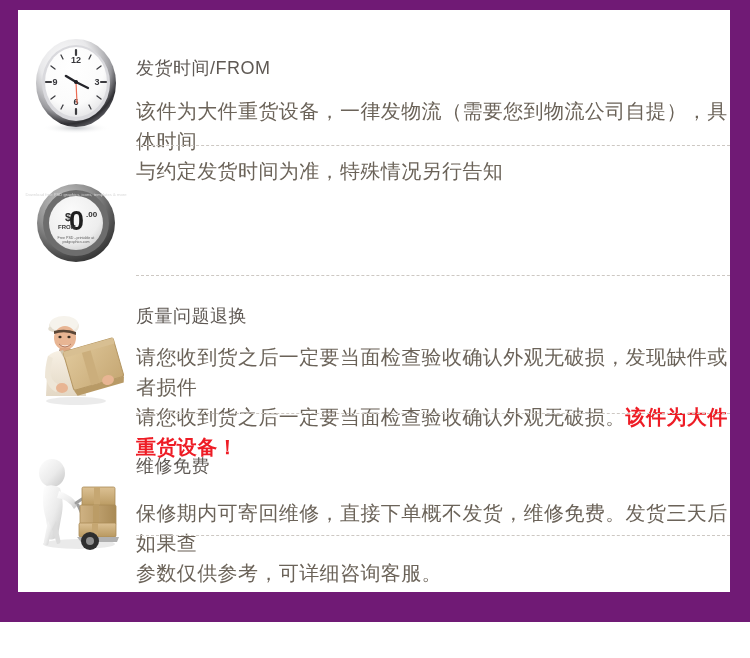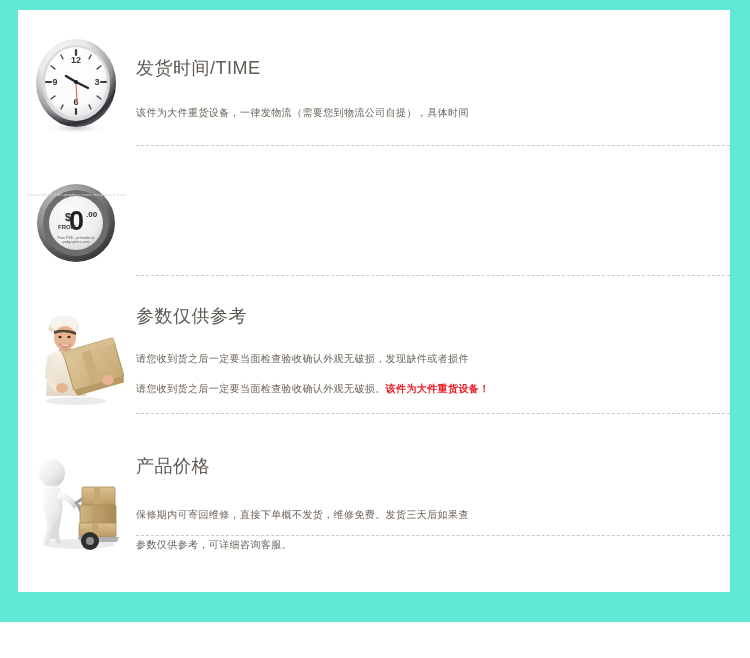--- a/index.html
+++ b/index.html
@@ -14,21 +14,21 @@
     overflow: hidden;
   }
 
   
   #frame {
     position: absolute;
     left: 0;
     top: 0;
     width: 750px;
     height: 622px;
-    background: #5eead4;
+    background: #701a75;
   }
 
   
   #panel {
     position: absolute;
     left: 18px;
     top: 10px;
     width: 712px;
     height: 582px;
     background: #ffffff;
@@ -75,25 +75,26 @@
     font-weight: 400;
     margin: 0;
     white-space: nowrap;
   }
   .sec-1 .sec-title { padding-top: 46px; }
   .sec-2 .sec-title { padding-top: 20px; }
   .sec-3 .sec-title { padding-top: 18px; }
   .sec-4 .sec-title { padding-top: 28px; }
 
   .sec-body {
-    font-size: 10px;
+    font-size: 20px;
     line-height: 30px;
     color: #6b6359;
     letter-spacing: 0.4px;
     margin: 0;
+    font-family: Liberation Mono, monospace;
   }
   .sec-1 .sec-body { padding-top: 18px; }
   .sec-2 .sec-body { padding-top: 14px; }
   .sec-3 .sec-body { padding-top: 16px; }
   .sec-4 .sec-body { padding-top: 22px; }
 
   .emph-red {
     color: #ee1c25;
     font-weight: bold;
   }
@@ -166,23 +167,24 @@
               <text x="31" y="52">9</text>
             </g>
             <line x1="52" y1="49" x2="42" y2="43" stroke="#24242a" stroke-width="2.6" stroke-linecap="round"></line>
             <line x1="52" y1="49" x2="64" y2="55" stroke="#24242a" stroke-width="2.2" stroke-linecap="round"></line>
             <line x1="52" y1="49" x2="53" y2="70" stroke="#ec6b52" stroke-width="1.2" stroke-linecap="round"></line>
             <circle cx="52" cy="49" r="2" fill="#1d1d22"></circle>
           </svg>
         </div>
 
         <div class="text-col">
-          <p class="sec-title">发货时间/TIME</p>
+          <p class="sec-title">发货时间/FROM</p>
           <p class="sec-body">
             <span>该件为大件重货设备，一律发物流（需要您到物流公司自提），具体时间</span><br>
+            <span>与约定发货时间为准，特殊情况另行告知</span>
           </p>
         </div>
         <div class="divider"></div>
       </div>
     </div>
 
     <div class="section sec-2">
       <div class="sec-inner">
         <div class="icon-wrap">
           <svg class="icon-svg" viewBox="0 0 104 104">
@@ -268,21 +270,21 @@
               <path d="M44 80 L96 80 L94 86 L46 86 Z" fill="#b89a66"></path>
             </g>
 
             <ellipse cx="84" cy="76" rx="6" ry="5" fill="#e8b593" transform="rotate(-16 84 76)"></ellipse>
 
             <ellipse cx="52" cy="97" rx="30" ry="4" fill="#d8d8d8" opacity="0.5"></ellipse>
           </svg>
         </div>
 
         <div class="text-col">
-          <p class="sec-title">参数仅供参考</p>
+          <p class="sec-title">质量问题退换</p>
           <p class="sec-body">
             <span>请您收到货之后一定要当面检查验收确认外观无破损，发现缺件或者损件</span><br>
             <span>请您收到货之后一定要当面检查验收确认外观无破损。</span><span class="emph-red">该件为大件重货设备！</span>
           </p>
         </div>
         <div class="divider"></div>
       </div>
     </div>
 
     <div class="section sec-4">
@@ -332,21 +334,21 @@
             </g>
 
             <path d="M53 88 L95 88 L93 93 L57 93 Z" fill="#b0b0b0"></path>
 
             <circle cx="66" cy="92" r="9" fill="#2e2e2e"></circle>
             <circle cx="66" cy="92" r="4" fill="#8f8f8f"></circle>
           </svg>
         </div>
 
         <div class="text-col">
-          <p class="sec-title">产品价格</p>
+          <p class="sec-title">维修免费</p>
           <p class="sec-body">
             <span>保修期内可寄回维修，直接下单概不发货，维修免费。发货三天后如果查</span><br>
             <span>参数仅供参考，可详细咨询客服。</span>
           </p>
         </div>
         <div class="divider"></div>
       </div>
     </div>
 
   </div>

